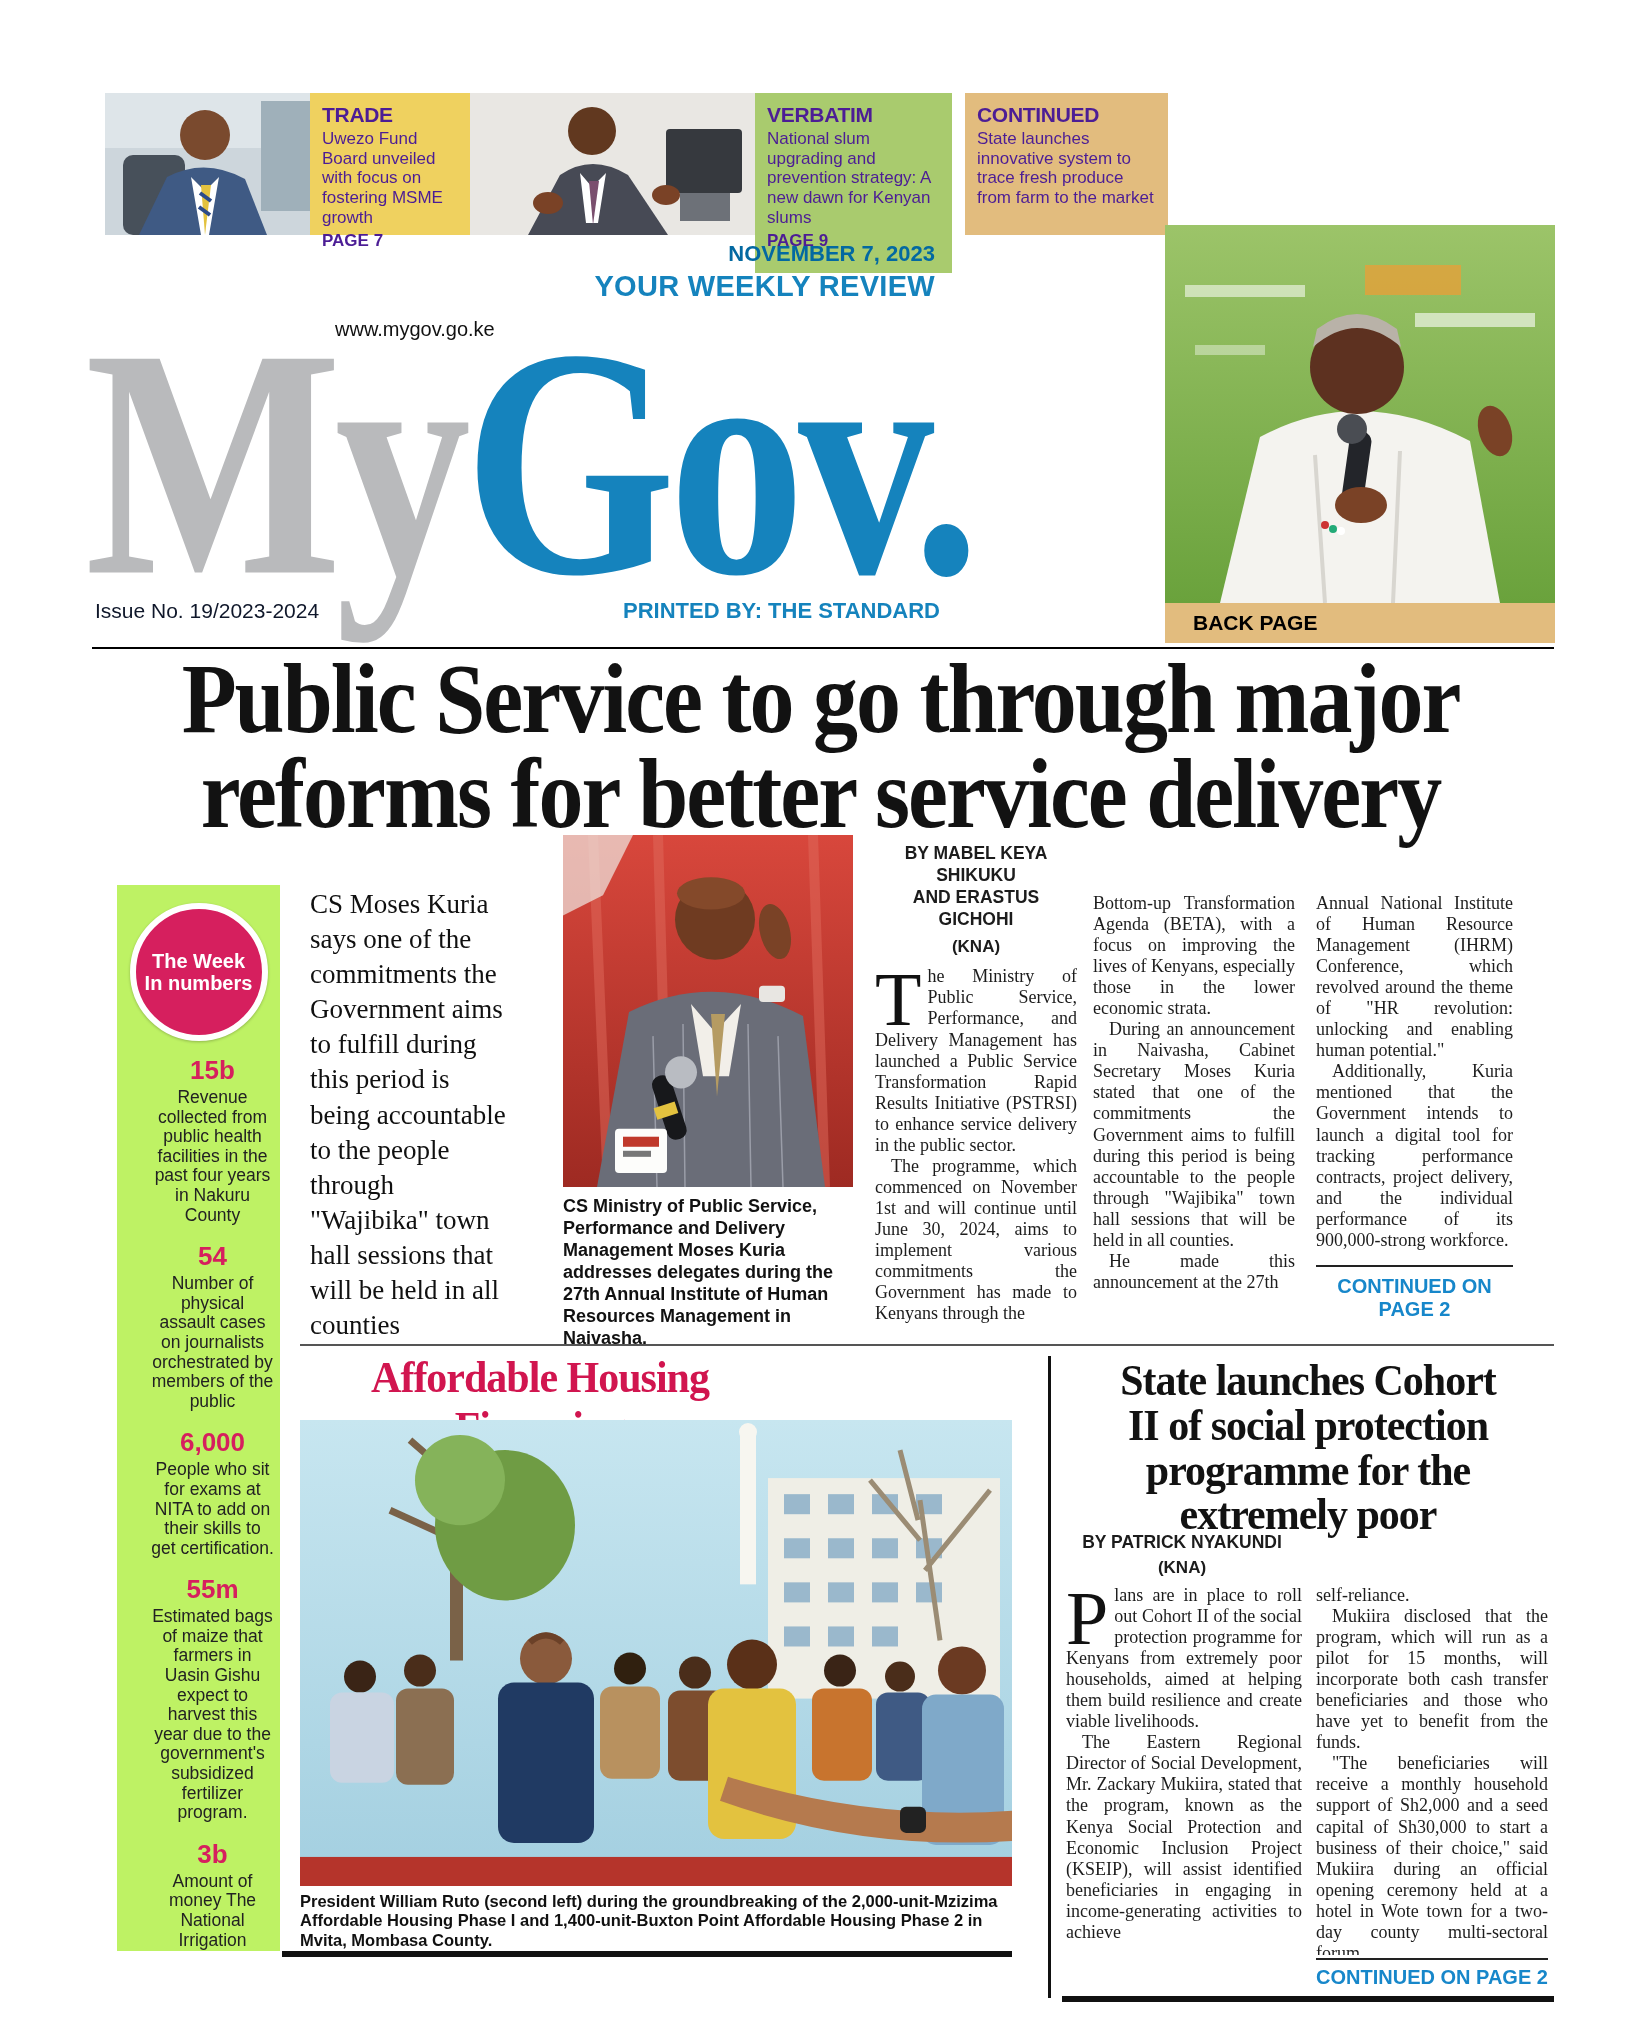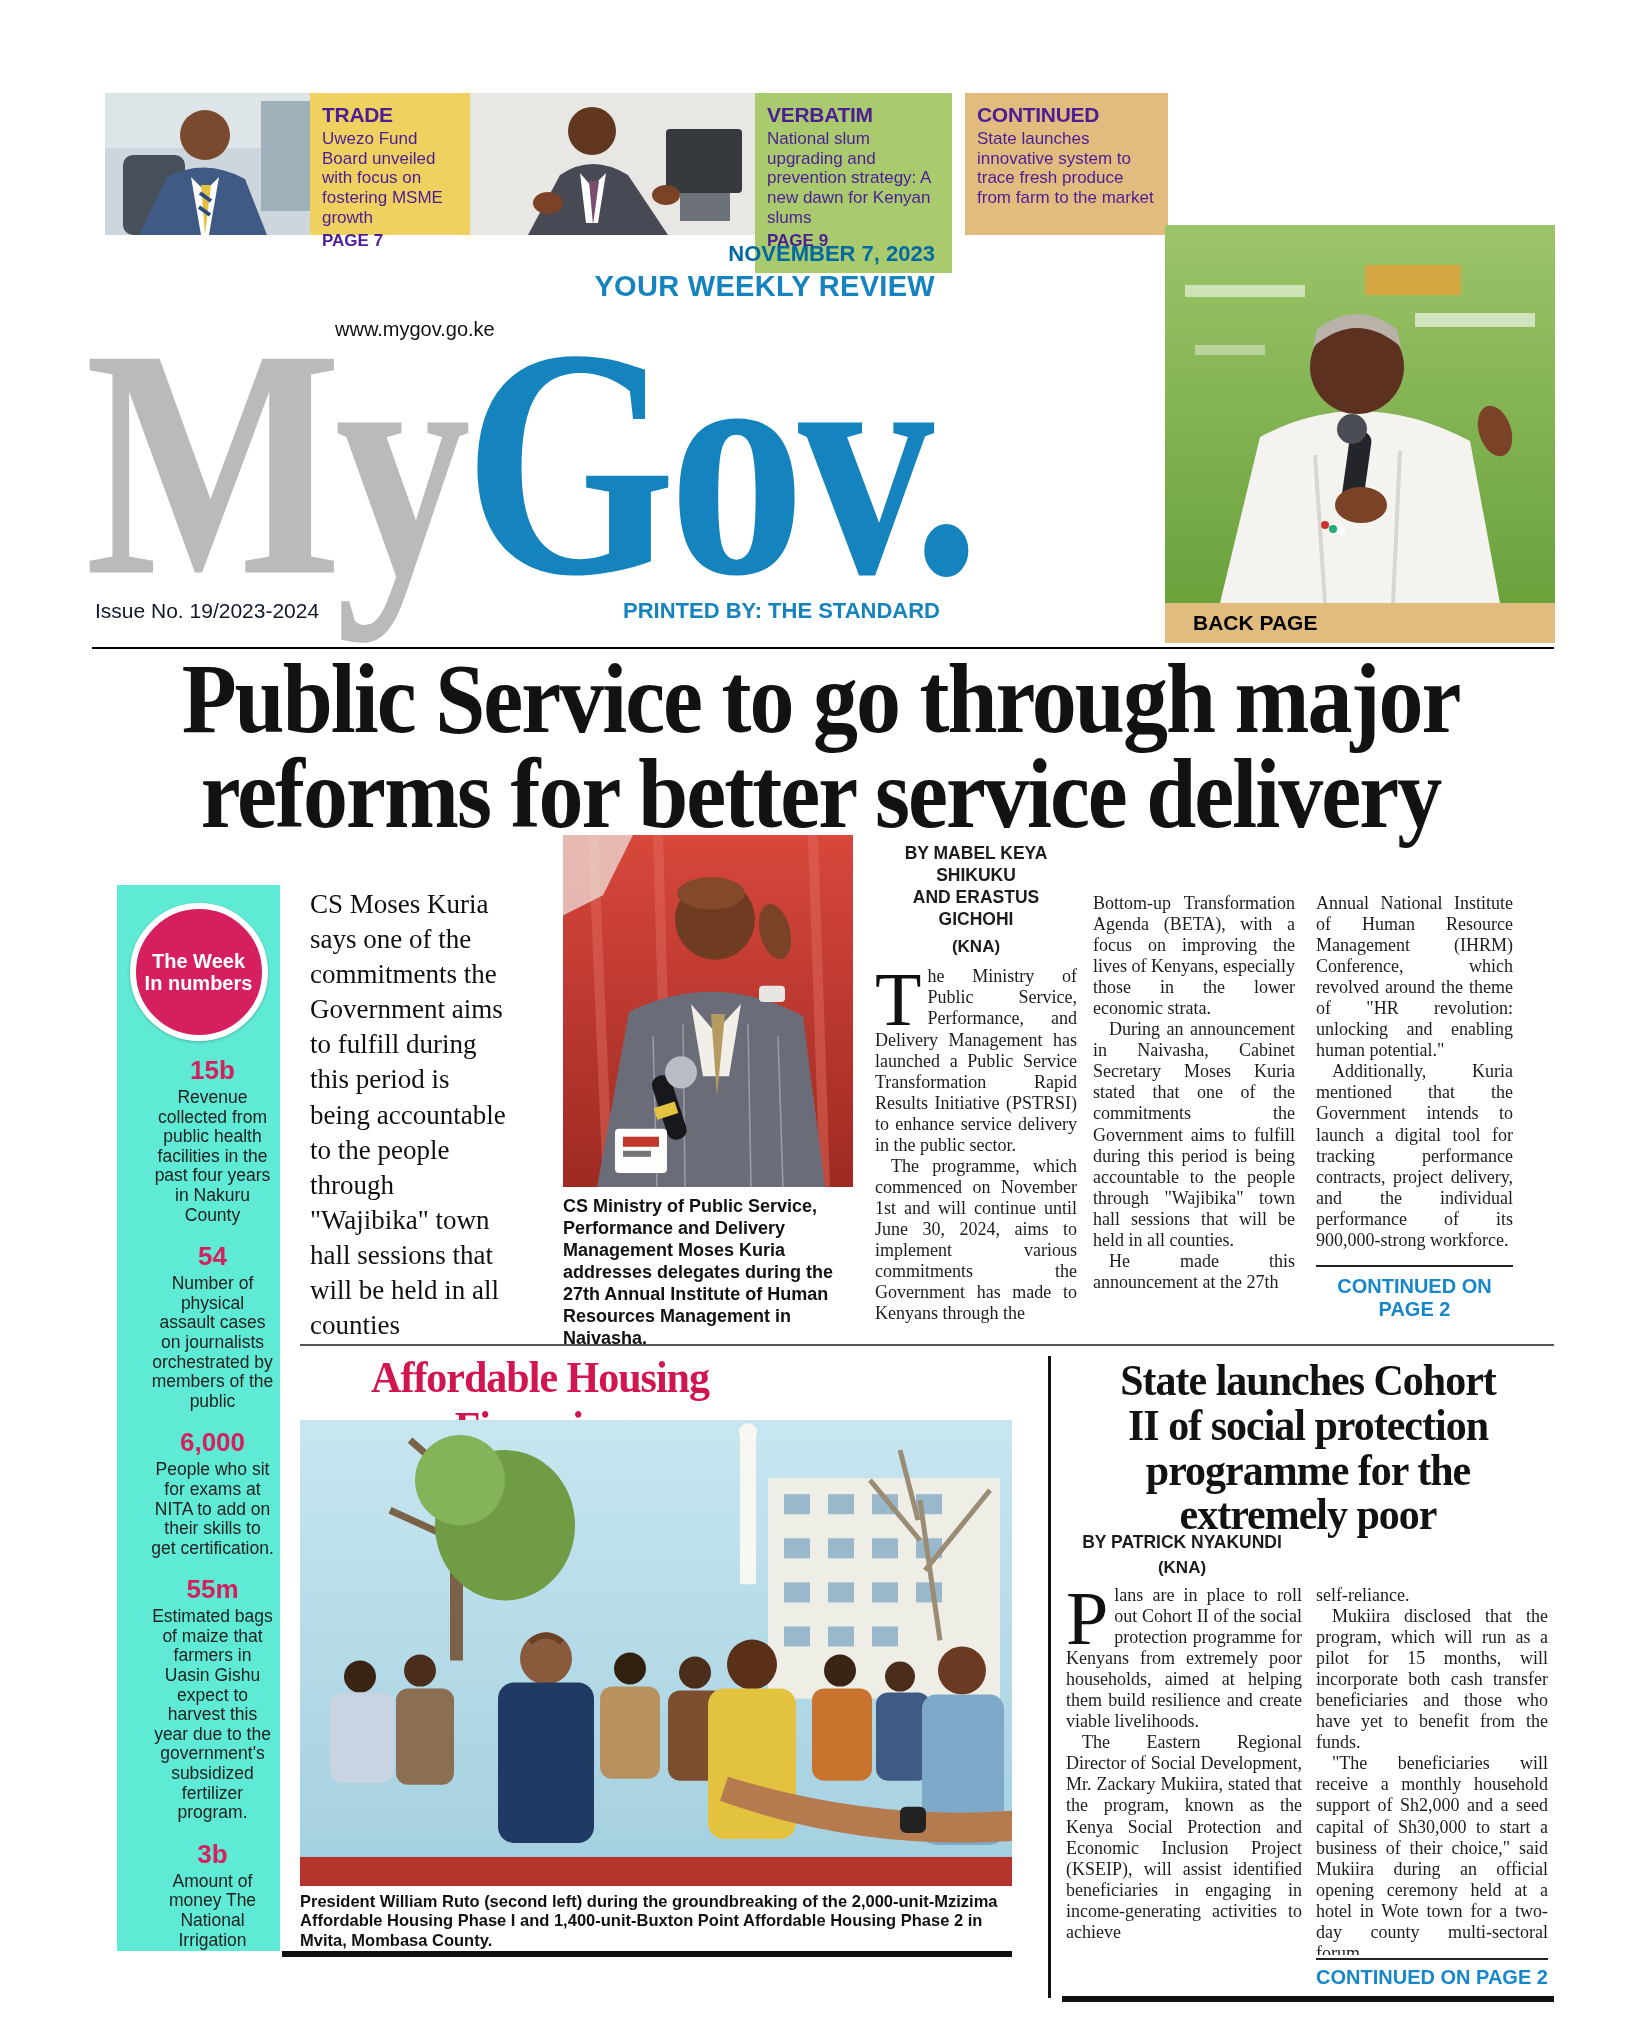--- a/index.html
+++ b/index.html
@@ -40,21 +40,21 @@
   .m-issue{left:95px;top:599px;font-size:21px;color:#0f172a;}
   .m-printed{left:600px;top:598px;width:340px;text-align:right;font-weight:bold;font-size:22px;color:#1583bd;}
   .m-rule{left:92px;top:647px;width:1462px;height:2px;background:#000;}
 
   
   .headline{left:88px;top:652px;width:1465px;text-align:center;font-weight:bold;
     font-size:90px;line-height:0.95;letter-spacing:-2px;color:#121212;
     transform:scaleY(1.1);transform-origin:top center;}
 
   
-  .sidebar{left:117px;top:885px;width:163px;height:1066px;background:#5eead4;
+  .sidebar{left:117px;top:885px;width:163px;height:1066px;background:#bef264;
     box-sizing:border-box;padding-top:18px;overflow:hidden;}
   .wk-circle{width:126px;height:126px;margin:0 auto;border-radius:50%;
     background:#d61f5e;border:6px solid #fff;box-shadow:0 1px 3px rgba(0,0,0,.25);
     display:flex;flex-direction:column;align-items:center;justify-content:center;
     color:#fff;font-weight:bold;font-size:20px;line-height:1.12;text-align:center;}
   .stat{margin-top:14px;padding-left:28px;}
   .stat-val{color:#d61f5e;font-weight:bold;font-size:26px;text-align:center;}
   .stat-desc{font-size:17.5px;line-height:1.12;text-align:center;padding:2px 6px;color:#222;}
 
   

